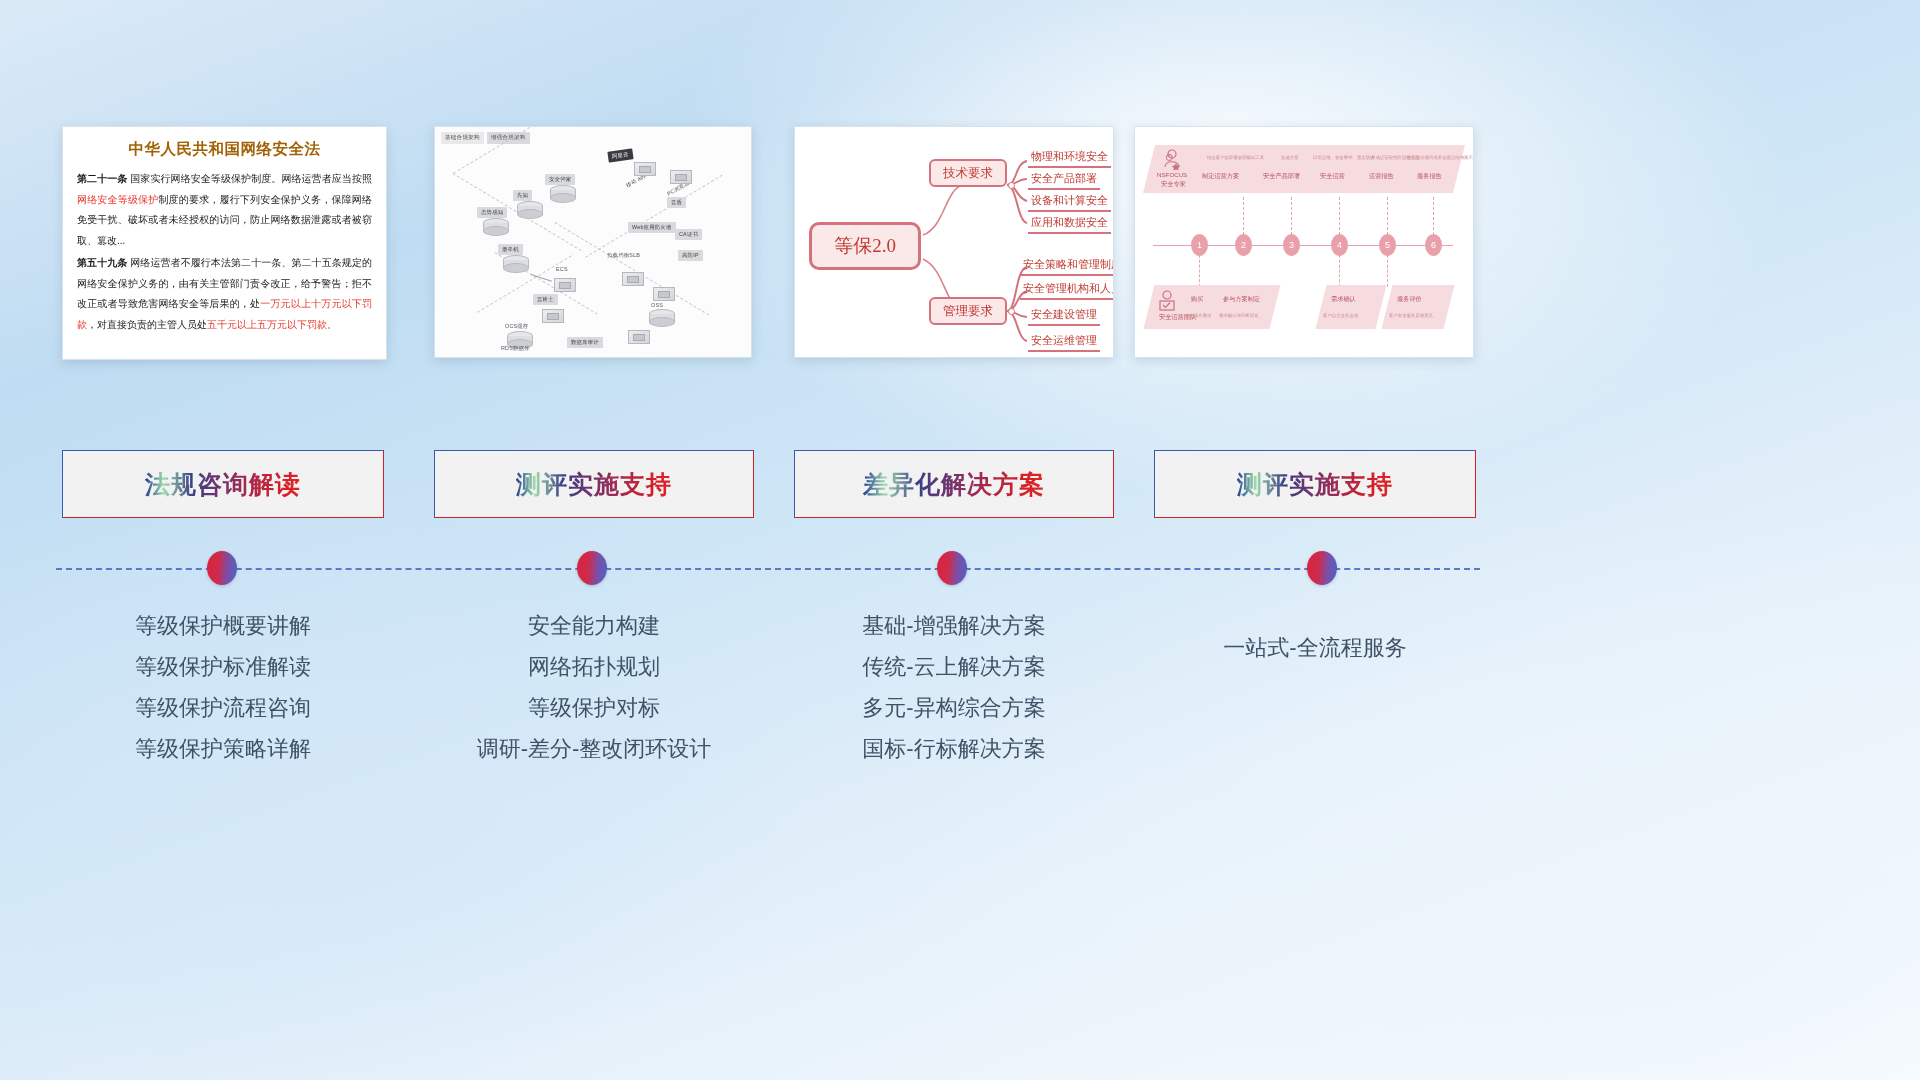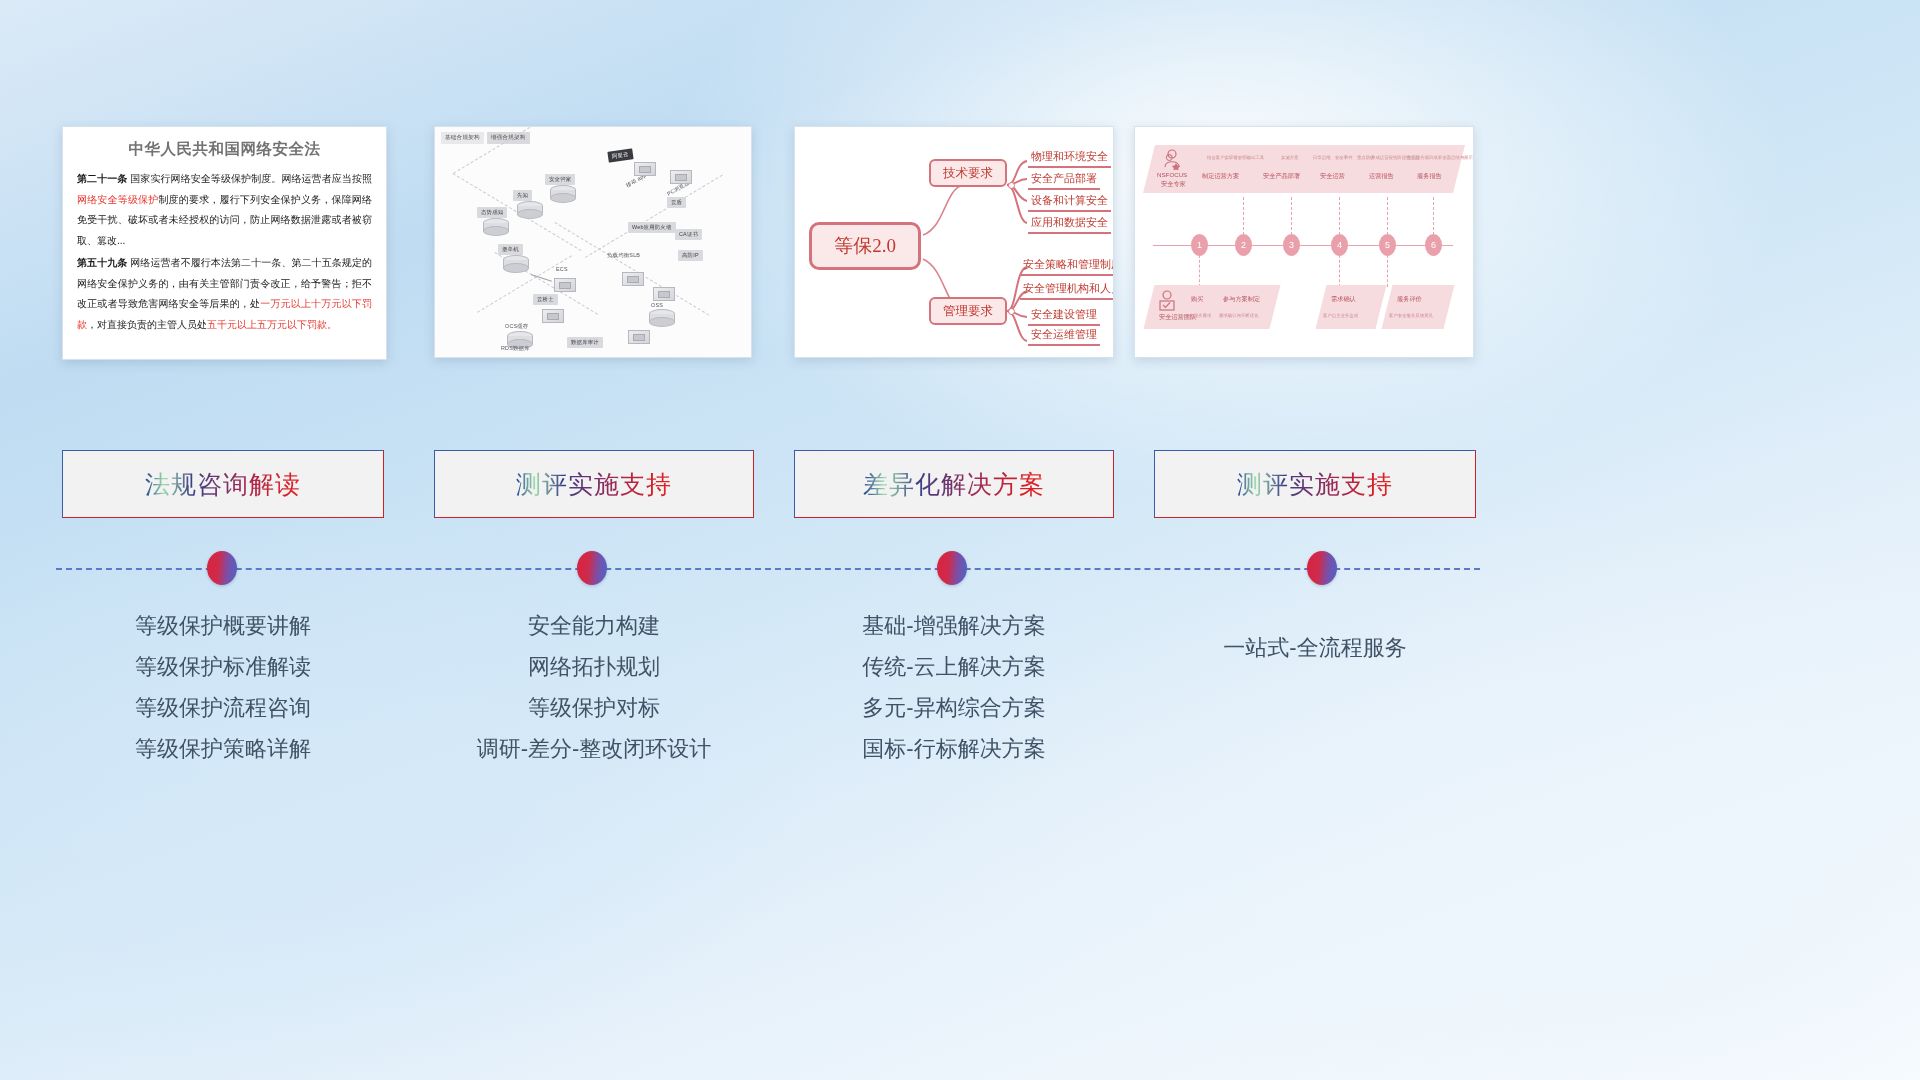--- a/index.html
+++ b/index.html
@@ -24,21 +24,21 @@
     box-shadow:0 3px 10px rgba(60,90,130,0.18);
     overflow:hidden;
   }
   .card.c1 { left:62px;  width:325px; height:234px; }
   .card.c2 { left:434px; width:318px; height:232px; }
   .card.c3 { left:794px; width:320px; height:232px; }
   .card.c4 { left:1134px;width:340px; height:232px; }
 
   
   .law { padding:12px 14px 8px; }
-  .law-title { text-align:center; font-size:15.5px; font-weight:bold; color:#737373; letter-spacing:.5px; margin-bottom:9px;}
+  .law-title { text-align:center; font-size:15.5px; font-weight:bold; color:#a16207; letter-spacing:.5px; margin-bottom:9px;}
   .law-p { font-size:10px; line-height:20.5px; color:#1a1a1a; text-align:justify; margin-bottom:2px;}
   .law-p b { font-weight:bold; }
   .hl { color:#e8342a; }
 
   
   .arch { position:relative; width:100%; height:100%; background:#fcfcfd; }
   .arch .tabs { position:absolute; top:5px; left:6px; display:flex; gap:3px; }
   .arch .tab { font-size:5.6px; color:#555; background:#e9e9ec; padding:2px 4px; border-radius:1px; letter-spacing:.2px;}
   .arch .tab.dark { background:#dadade; }
   .nodelbl {
@@ -102,21 +102,21 @@
   .tbox {
     position:absolute; top:0; height:68px;
     background:#f2f2f2;
     display:flex; align-items:center; justify-content:center;
     border-top:1.6px solid #3b5aa8;
     border-left:1.6px solid #3b5aa8;
     border-right:1.6px solid #cf2127;
     border-bottom:1.6px solid #cf2127;
   }
   .tbox .tlabel {
-    font-size:25px; font-weight:400; letter-spacing:1px;
+    font-size:25px; font-weight:700; letter-spacing:1px;
     background:linear-gradient(90deg,#1f3f8f 0%, #2b46 12%, #3a3f86 30%, #9c2a56 62%, #d61f26 88%, #e2232a 100%);
     -webkit-background-clip:text; background-clip:text; color:transparent;
     -webkit-text-fill-color:transparent;
   }
   .tbox.b1 { left:62px;   width:322px; }
   .tbox.b2 { left:434px;  width:320px; }
   .tbox.b3 { left:794px;  width:320px; }
   .tbox.b4 { left:1154px; width:322px; }
 
   
@@ -287,21 +287,21 @@
         <div class="mdot" style="left:213px; top:181px;"></div>
 
         <div class="mleaf" style="left:233px; top:22px;">物理和环境安全</div>
         <div class="mleaf" style="left:233px; top:44px;">安全产品部署</div>
         <div class="mleaf" style="left:233px; top:66px;">设备和计算安全</div>
         <div class="mleaf" style="left:233px; top:88px;">应用和数据安全</div>
 
         <div class="mleaf" style="left:225px; top:130px;">安全策略和管理制度</div>
         <div class="mleaf" style="left:225px; top:154px;">安全管理机构和人员</div>
         <div class="mleaf" style="left:233px; top:180px;text-align:center;">安全建设管理</div>
-        <div class="mleaf" style="left:233px; top:200px;font-family:Liberation Serif, serif;">安全运维管理</div>
+        <div class="mleaf" style="left:233px; top:206px;font-family:Liberation Serif, serif;">安全运维管理</div>
       </div>
     </div>
 
     <div class="card c4">
       <div class="info">
 
         <div class="para" style="left:14px; top:18px; width:310px; height:48px;">
             <span></span>
           </div>
         <div class="ti-icon" style="left:28px; top:22px; font-size:15px;">⚪</div>

